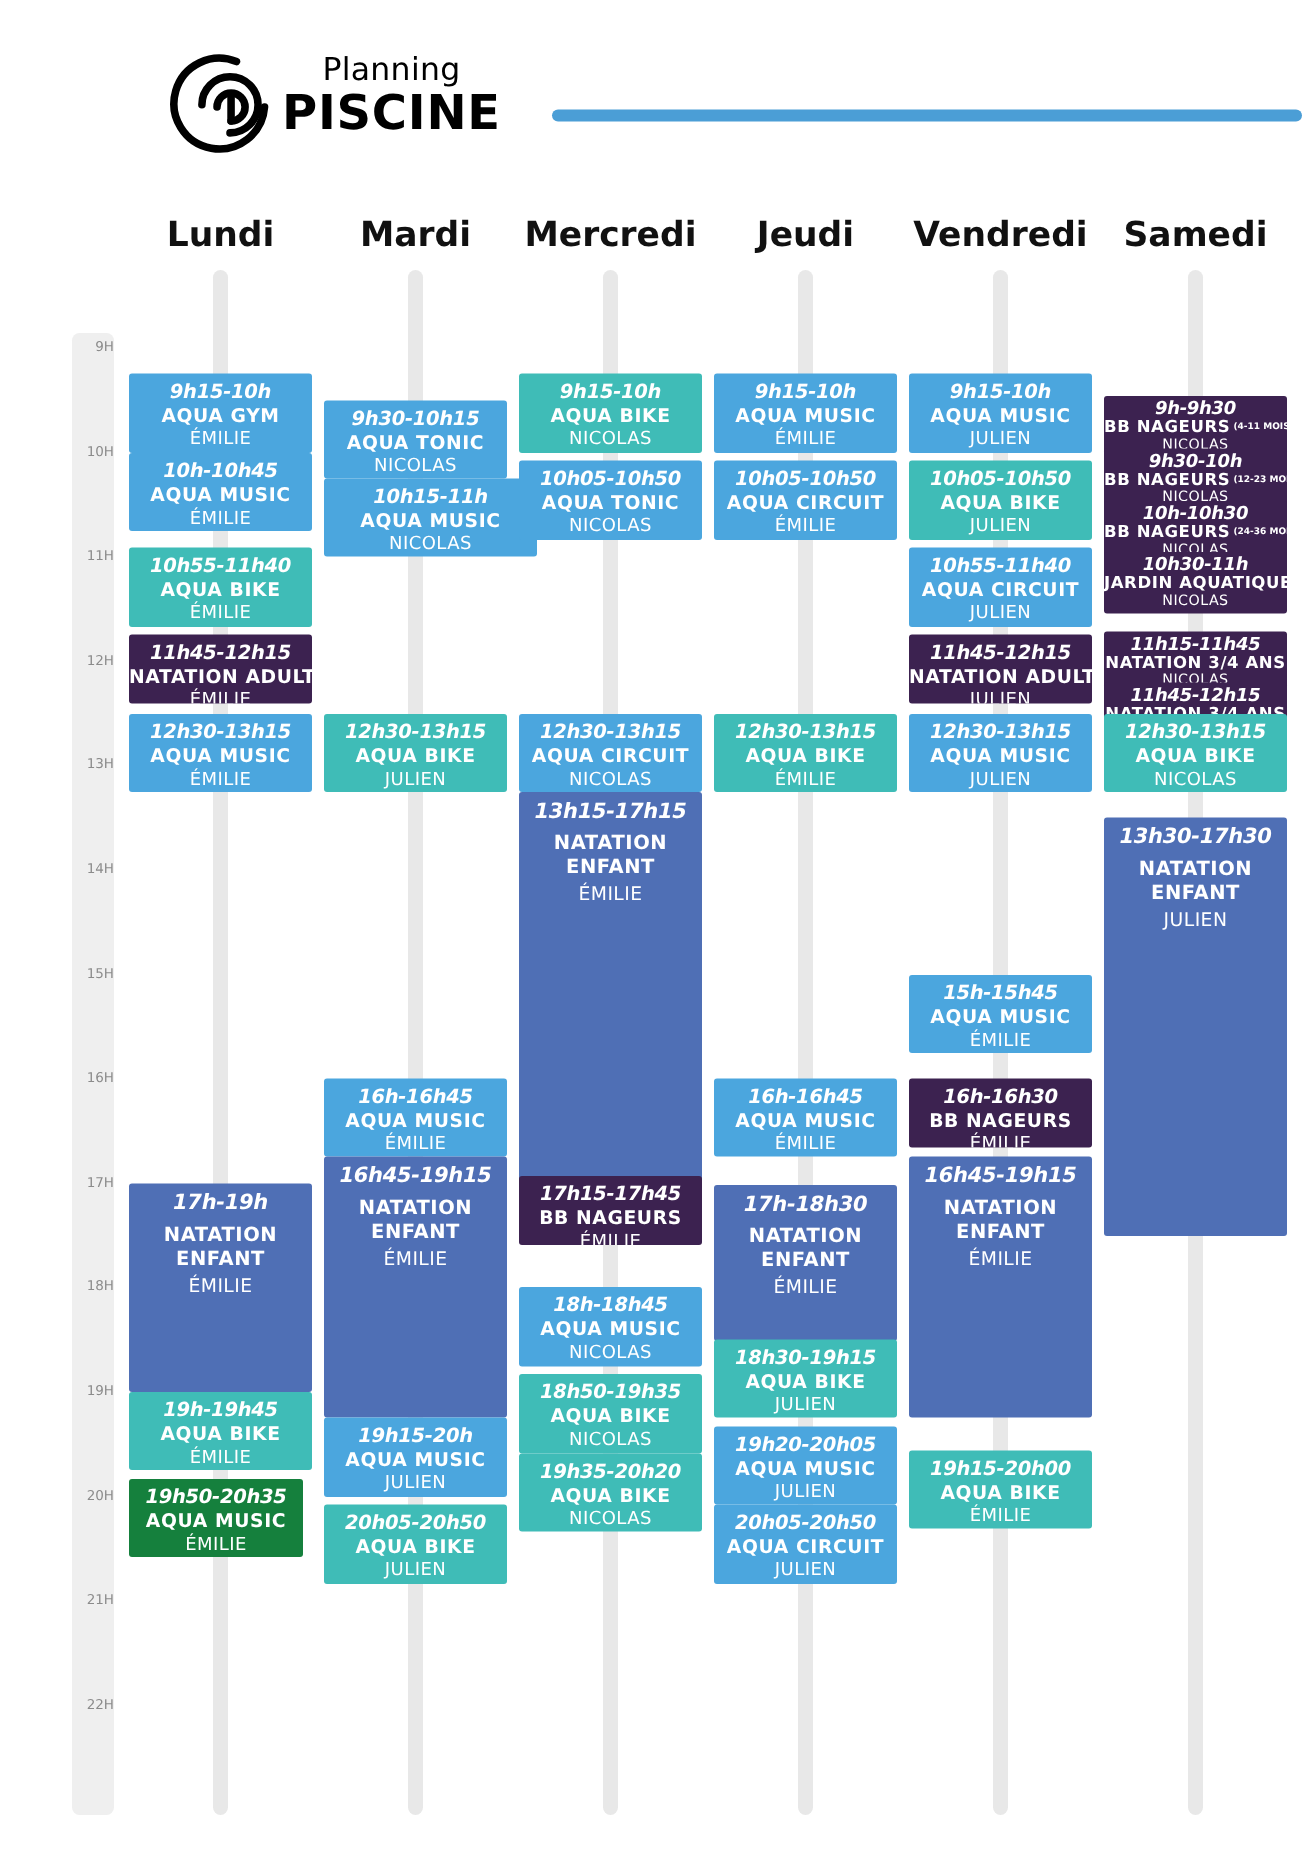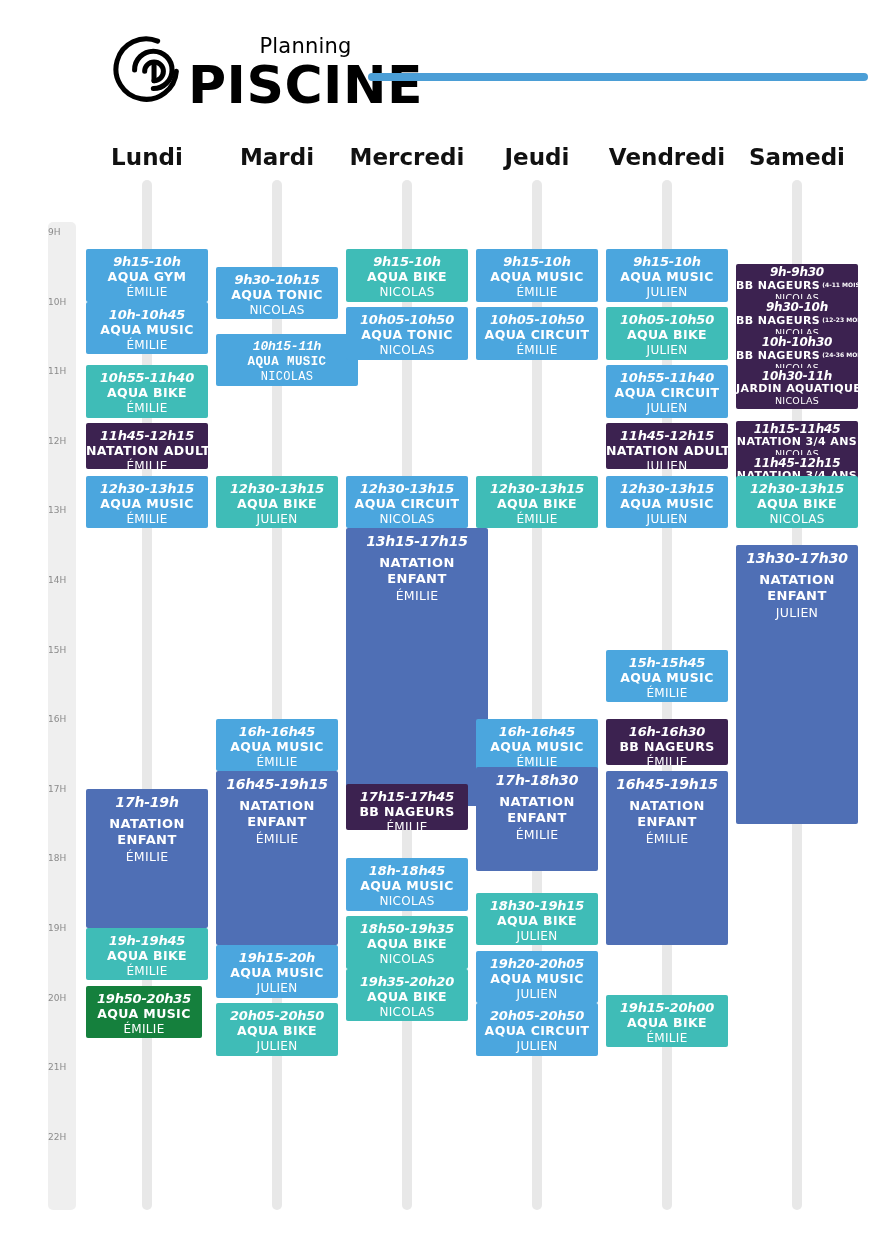--- a/index.html
+++ b/index.html
@@ -13,41 +13,41 @@
 
   
   #header{position:absolute;left:0;top:0;width:874px;height:130px;}
   #logo-mark{position:absolute;left:113px;top:31px;width:72px;height:72px;}
   #logo-text{position:absolute;left:188px;top:36px;text-align:center;}
   #logo-planning{
     font-size:21px;color:#000;letter-spacing:.2px;line-height:1;
     font-family:"DejaVu Sans", sans-serif;
   }
   #logo-piscine{
-    font-size:52px;font-weight:bold;color:#000;letter-spacing:.5px;line-height:1;
+    font-size:32px;font-weight:bold;color:#000;letter-spacing:.5px;line-height:1;
     margin-top:2px;font-family:"DejaVu Sans", sans-serif;
   }
   #header-rule{position:absolute;left:368px;top:73px;width:500px;height:8px;border-radius:4px;background:#4b9ed6;}
 
   
   .day-header{
     position:absolute;top:143px;height:28px;
     font-size:23px;font-weight:bold;color:#111;
     text-align:center;line-height:28px;
     font-family:"DejaVu Sans", sans-serif;
   }
 
   
   .col-spine{position:absolute;top:180px;width:10px;border-radius:5px;background:#e8e8e8;height:1030px;}
 
   
   #time-axis{position:absolute;left:48px;top:222px;width:28px;height:988px;background:#efefef;border-radius:5px;}
   .time-label{
     position:absolute;left:48px;width:28px;height:12px;
-    font-size:9px;color:#8b8b8b;text-align:left;line-height:12px;
+    font-size:9px;color:#8b8b8b;text-align:right;line-height:12px;
     font-family:"DejaVu Sans", sans-serif;
   }
 
   
   .event{
     position:absolute;
     border-radius:2px;
     color:#ffffff;
     text-align:center;
     overflow:hidden;
@@ -174,21 +174,21 @@
       <div class="event" style="left: 86px; width: 116px; top: 986px; height: 52.2px; background: #15803d;">
         <div class="ev-time">19h50-20h35</div>
         <div class="ev-title">AQUA MUSIC</div>
         <div class="ev-coach">ÉMILIE</div>
       </div>
       <div class="event" style="left: 216px; width: 122px; top: 266.8px; height: 52.2px; background: rgb(75, 166, 222);">
         <div class="ev-time">9h30-10h15</div>
         <div class="ev-title">AQUA TONIC</div>
         <div class="ev-coach">NICOLAS</div>
       </div>
-      <div class="event" style="left: 216px; width: 142px; top: 334px; height: 52.2px; background: rgb(75, 166, 222); font-family: Liberation Mono, monospace;">
+      <div class="event" style="left: 216px; width: 142px; top: 319px; height: 52.2px; background: rgb(75, 166, 222);">
         <div class="ev-time">10h15-11h</div>
         <div class="ev-title">AQUA MUSIC</div>
         <div class="ev-coach">NICOLAS</div>
       </div>
       <div class="event" style="left: 216px; width: 122px; top: 475.6px; height: 52.2px; background: rgb(63, 188, 183);">
         <div class="ev-time">12h30-13h15</div>
         <div class="ev-title">AQUA BIKE</div>
         <div class="ev-coach">JULIEN</div>
       </div>
       <div class="event" style="left: 216px; width: 122px; top: 719.2px; height: 52.2px; background: rgb(75, 166, 222);">
@@ -219,21 +219,21 @@
       <div class="event" style="left: 346px; width: 122px; top: 307.4px; height: 52.2px; background: rgb(75, 166, 222);">
         <div class="ev-time">10h05-10h50</div>
         <div class="ev-title">AQUA TONIC</div>
         <div class="ev-coach">NICOLAS</div>
       </div>
       <div class="event" style="left: 346px; width: 122px; top: 475.6px; height: 52.2px; background: rgb(75, 166, 222);">
         <div class="ev-time">12h30-13h15</div>
         <div class="ev-title">AQUA CIRCUIT</div>
         <div class="ev-coach">NICOLAS</div>
       </div>
-      <div class="event tall" style="left: 346px; width: 142px; top: 527.8px; height: 278.4px; background: rgb(79, 111, 181);">
+      <div class="event tall" style="left: 346px; width: 122px; top: 527.8px; height: 278.4px; background: rgb(79, 111, 181);">
         <div class="ev-time">13h15-17h15</div>
         <div class="ev-title">NATATION<br>ENFANT</div>
         <div class="ev-coach">ÉMILIE</div>
       </div>
       <div class="event" style="left: 346px; width: 122px; top: 784px; height: 46px; background: rgb(60, 34, 80);">
         <div class="ev-time">17h15-17h45</div>
         <div class="ev-title">BB NAGEURS</div>
         <div class="ev-coach">ÉMILIE</div>
       </div>
       <div class="event" style="left: 346px; width: 122px; top: 858.4px; height: 52.2px; background: rgb(75, 166, 222);">
@@ -264,21 +264,21 @@
       <div class="event" style="left: 476px; width: 122px; top: 475.6px; height: 52.2px; background: rgb(63, 188, 183);">
         <div class="ev-time">12h30-13h15</div>
         <div class="ev-title">AQUA BIKE</div>
         <div class="ev-coach">ÉMILIE</div>
       </div>
       <div class="event" style="left: 476px; width: 122px; top: 719.2px; height: 52.2px; background: rgb(75, 166, 222);">
         <div class="ev-time">16h-16h45</div>
         <div class="ev-title">AQUA MUSIC</div>
         <div class="ev-coach">ÉMILIE</div>
       </div>
-      <div class="event tall" style="left: 476px; width: 122px; top: 767px; height: 104.4px; background: rgb(79, 111, 181);">
+      <div class="event tall" style="left: 476px; width: 122px; top: 790px; height: 104.4px; background: rgb(79, 111, 181);">
         <div class="ev-time">17h-18h30</div>
         <div class="ev-title">NATATION<br>ENFANT</div>
         <div class="ev-coach">ÉMILIE</div>
       </div>
       <div class="event" style="left: 476px; width: 122px; top: 893.2px; height: 52.2px; background: rgb(63, 188, 183);">
         <div class="ev-time">18h30-19h15</div>
         <div class="ev-title">AQUA BIKE</div>
         <div class="ev-coach">JULIEN</div>
       </div>
       <div class="event" style="left: 476px; width: 122px; top: 951.2px; height: 52.2px; background: rgb(75, 166, 222);">
@@ -324,21 +324,21 @@
       <div class="event" style="left: 606px; width: 122px; top: 719.2px; height: 46px; background: rgb(60, 34, 80);">
         <div class="ev-time">16h-16h30</div>
         <div class="ev-title">BB NAGEURS</div>
         <div class="ev-coach">ÉMILIE</div>
       </div>
       <div class="event tall" style="left: 606px; width: 122px; top: 771.4px; height: 174px; background: rgb(79, 111, 181);">
         <div class="ev-time">16h45-19h15</div>
         <div class="ev-title">NATATION<br>ENFANT</div>
         <div class="ev-coach">ÉMILIE</div>
       </div>
-      <div class="event" style="left: 606px; width: 122px; top: 995px; height: 52.2px; background: rgb(63, 188, 183);">
+      <div class="event" style="left: 606px; width: 122px; top: 967px; height: 52.2px; background: rgb(63, 188, 183);">
         <div class="ev-time">19h15-20h00</div>
         <div class="ev-title">AQUA BIKE</div>
         <div class="ev-coach">ÉMILIE</div>
       </div>
       <div class="event compact" style="left: 736px; width: 122px; top: 232px; height: 46px; background: rgb(60, 34, 80);">
         <div class="ev-time">9h-9h30</div>
         <div class="ev-title">BB NAGEURS<span class="age"> (4-11 MOIS)</span></div>
         <div class="ev-coach">NICOLAS</div>
       </div>
       <div class="event compact" style="left: 736px; width: 122px; top: 266.8px; height: 46px; background: rgb(60, 34, 80);">

